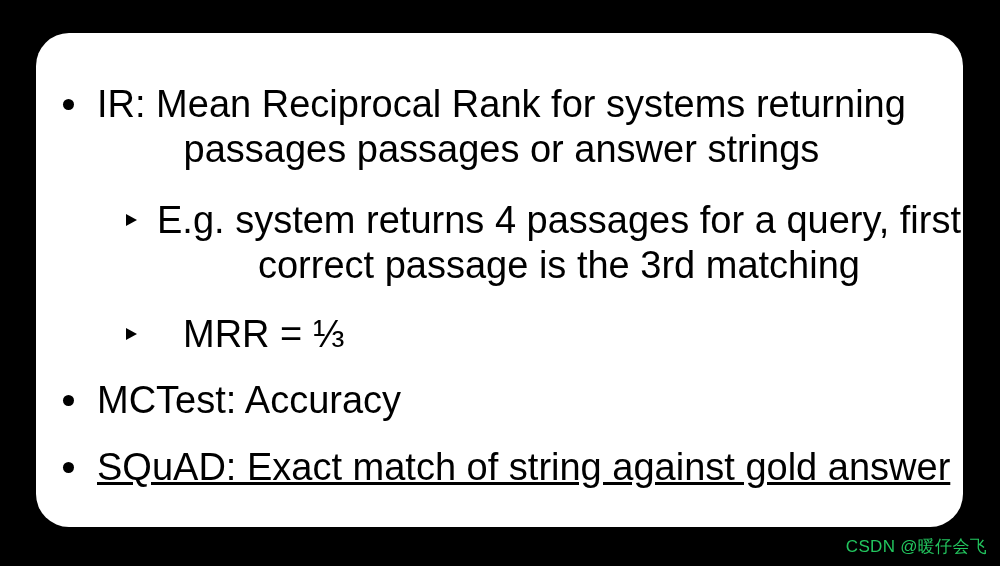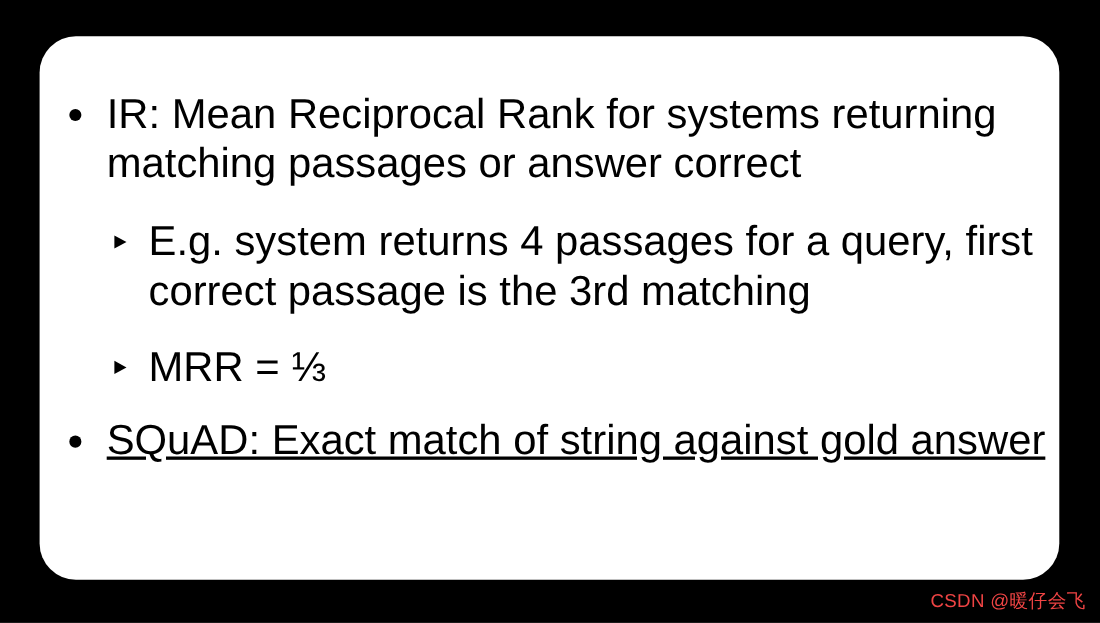--- a/index.html
+++ b/index.html
@@ -7,20 +7,21 @@
     padding: 0;
     background: #000000;
   }
   .page {
     position: relative;
     width: 1000px;
     height: 566px;
     background: #000000;
     overflow: hidden;
     font-family: "Liberation Sans", "DejaVu Sans", sans-serif;
+    text-align: center;
   }
   .slide-card {
     position: absolute;
     left: 36px;
     top: 33px;
     width: 927px;
     height: 494px;
     background: #ffffff;
     border-radius: 33px;
     color: #000000;
@@ -31,26 +32,26 @@
     align-items: flex-start;
     font-size: 38px;
     line-height: 45px;
     color: #000000;
   }
   .bullet-item .marker-cell {
     flex: 0 0 auto;
   }
   .level-1 { padding-left: 27px; }
   .level-1 .marker-cell { width: 34px; }
-  .level-2 { padding-left: 68px; }
+  .level-2 { padding-left: 68px; margin-left: 22px; }
   .level-2 .marker-cell { width: 31px; }
 
   .item-1 { margin-top: 49px; }
   .item-2 { margin-top: 26px; }
-  .item-3 { margin-top: 24px; }
+  .item-3 { margin-top: 24px; gap: 26px; }
   .item-4 { margin-top: 21px; }
   .item-5 { margin-top: 22px; text-decoration: underline; }
 
   .dot-icon {
     width: 11px;
     height: 11px;
     margin-top: 17px;
     border-radius: 50%;
     background: #000000;
   }
@@ -62,38 +63,38 @@
     border-top: 6.5px solid transparent;
     border-bottom: 6.5px solid transparent;
   }
   .bullet-text { white-space: nowrap; }
 
   .watermark {
     position: absolute;
     right: 13px;
     bottom: 8px;
     font-size: 17px;
-    color: #ef4444;
+    color: #22c55e;
     letter-spacing: 0.3px;
   }
 </style>
 </head>
 <body>
 
 <div class="page">
 
   <div class="slide-card">
 
     <div class="bullet-item level-1 item-1">
       <div class="marker-cell">
         <div class="dot-icon"></div>
       </div>
       <div class="bullet-body">
         <div class="bullet-text">IR: Mean Reciprocal Rank for systems returning</div>
-        <div class="bullet-text">matching passages or answer correct</div>
+        <div class="bullet-text">passages passages or answer strings</div>
       </div>
     </div>
 
     <div class="bullet-item level-2 item-2">
       <div class="marker-cell">
         <div class="tri-icon"></div>
       </div>
       <div class="bullet-body">
         <div class="bullet-text">E.g. system returns 4 passages for a query, first</div>
         <div class="bullet-text">correct passage is the 3rd matching</div>
@@ -102,20 +103,28 @@
 
     <div class="bullet-item level-2 item-3">
       <div class="marker-cell">
         <div class="tri-icon"></div>
       </div>
       <div class="bullet-body">
         <div class="bullet-text">MRR = ⅓</div>
       </div>
     </div>
 
+    <div class="bullet-item level-1 item-4">
+      <div class="marker-cell">
+        <div class="dot-icon"></div>
+      </div>
+      <div class="bullet-body">
+        <div class="bullet-text">MCTest: Accuracy</div>
+      </div>
+    </div>
 
     <div class="bullet-item level-1 item-5">
       <div class="marker-cell">
         <div class="dot-icon"></div>
       </div>
       <div class="bullet-body">
         <div class="bullet-text">SQuAD: Exact match of string against gold answer</div>
       </div>
     </div>
 

